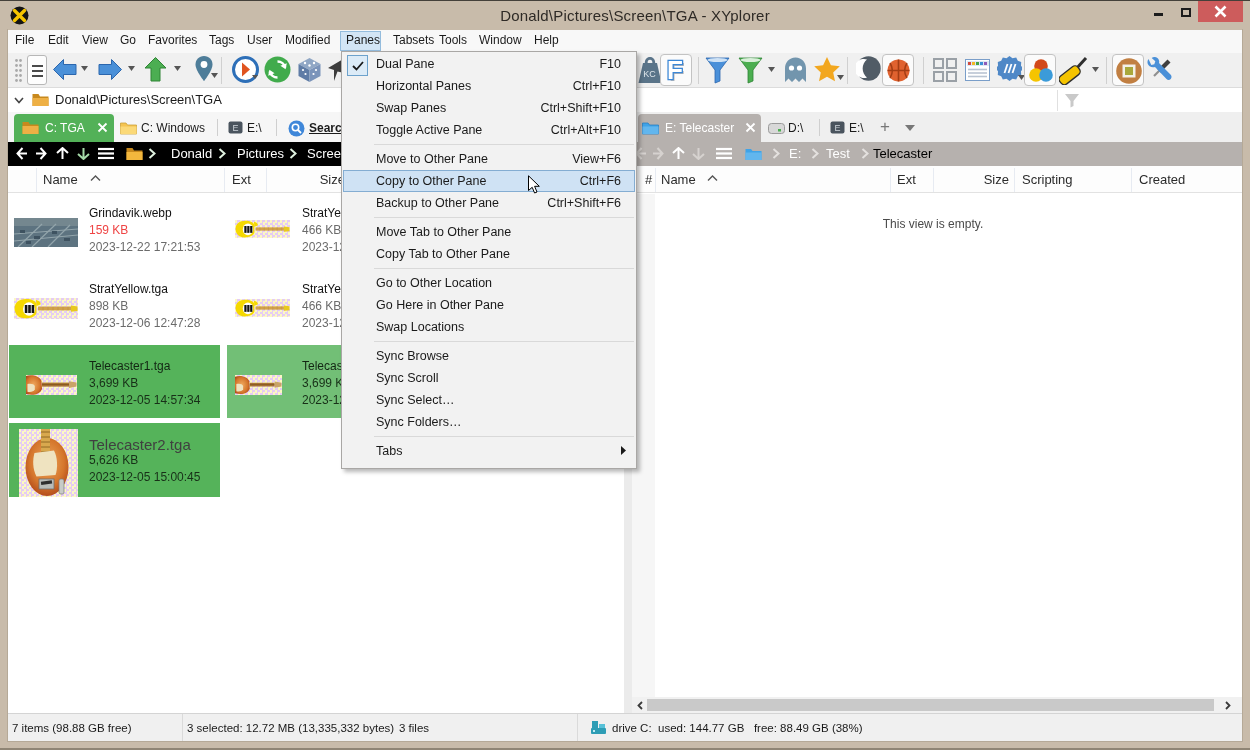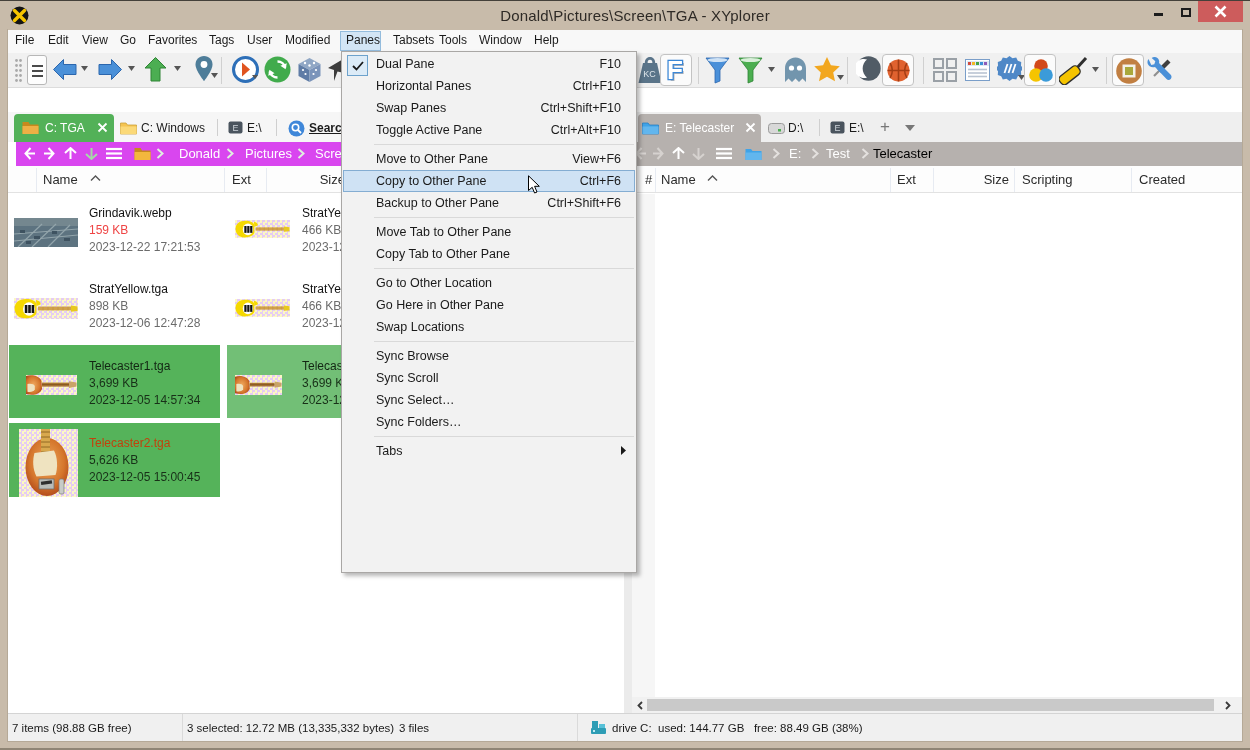--- a/index.html
+++ b/index.html
@@ -13,21 +13,21 @@
 #content { position:absolute; left:8px; top:30px; width:1234px; height:711px; background:#ffffff; }
 #menubar { position:absolute; left:0; top:0; width:1234px; height:23px; background:#f8f8f8; }
 .mi { position:absolute; top:0; height:21px; line-height:21px; font-size:12px; color:#1b1b1b; text-align:center; }
 #toolbar { position:absolute; left:0; top:23px; width:1234px; height:35px; background:#f0f0f0; border-bottom:1px solid #dcdcdc; }
 #addrrow { position:absolute; left:0; top:59px; width:1234px; height:23px; background:#ffffff; }
 #panes { position:absolute; left:0; top:82px; width:1234px; height:601px; }
 #statusbar { position:absolute; left:0; top:683px; width:1234px; height:28px; background:#f0f0f0; border-top:1px solid #d4d4d4; font-size:11.5px; color:#1a1a1a; }
 #botframe { position:absolute; left:0; top:741px; width:1250px; height:9px; background:#c8bbaa; border-bottom:2px solid #8f8575; }
 .sep-v { position:absolute; width:1px; background:#d0d0d0; }
 .checker { background:#fcf8c4; background-image:repeating-conic-gradient(#e5ccf3 0% 25%, #fcf8c4 0% 50%); background-size:5px 5px; }
-#menupop { position:absolute; left:341px; top:51px; width:296px; height:522px; background:#f2f2f2; border:1px solid #a9a7a5; box-shadow:3px 3px 4px rgba(0,0,0,0.28); font-size:12.5px; color:#1a1a1a; }
+#menupop { position:absolute; left:341px; top:51px; width:296px; height:418px; background:#f2f2f2; border:1px solid #a9a7a5; box-shadow:3px 3px 4px rgba(0,0,0,0.28); font-size:12.5px; color:#1a1a1a; }
 .mlbl { position:absolute; left:34px; height:22px; line-height:22px; }
 .msc { position:absolute; right:15px; height:22px; line-height:22px; }
 .msep { position:absolute; left:32px; right:2px; height:1px; background:#d9d9d9; }
 </style>
 </head>
 <body>
 <div id="win">
   <div id="topline"></div>
   <div id="titlebar">
     <svg class="abs" style="left:10px;top:5px" width="19" height="19" viewBox="0 0 19 19">
@@ -240,20 +240,34 @@
           <rect x="6.5" y="6.5" width="13" height="13" fill="#f3f0e7"></rect>
           <rect x="9" y="9" width="8" height="8" fill="#a8a83c"></rect>
         </svg>
       </div>
       <svg class="abs" style="left:1138px;top:4px" width="27" height="27" viewBox="0 0 27 27">
         <line x1="23" y1="4" x2="13" y2="14" stroke="#3f3f3f" stroke-width="4.2"></line>
         <line x1="14" y1="13" x2="8" y2="19" stroke="#8f8f8f" stroke-width="2.2"></line>
         <path d="M2.5 2 C0.8 4.2 1.2 7.4 3.6 9.2 C5.2 10.4 7.3 10.7 9 10 L20.5 22 C21.6 23.2 23.6 23.2 24.7 22 C25.8 20.8 25.8 18.9 24.7 17.8 L13 6 C13.6 4.2 13 2.1 11.4 0.9 C9.6 -0.4 7.2 -0.2 5.7 0.9 L9.3 4.3 L8.3 7.2 L5.3 8 Z" fill="#4a90d8"></path>
       </svg>
     </div>
+    <div id="addrrow">
+      <svg class="abs" style="left:6px;top:8px" width="10" height="7" viewBox="0 0 10 7">
+          <path d="M1 1 L5 5.5 L9 1" stroke="#444" stroke-width="1.6" fill="none"></path>
+        </svg>
+      <svg class="abs" style="left:24px;top:3px" width="17" height="15" viewBox="0 0 17 15">
+        <path d="M0.5 2 L0.5 14 L16.5 14 L16.5 4.5 L8 4.5 L6.5 2 Z" fill="#c8891d"></path>
+        <path d="M0.5 6 L16.5 6 L16.5 14 L0.5 14 Z" fill="#eeb045"></path>
+      </svg>
+      <div class="abs" style="left:47px;top:3px;font-size:13px;color:#1a1a1a">Donald\Pictures\Screen\TGA</div>
+      <div class="sep-v" style="left:1049px;top:1px;height:21px;background:#e0e0e0"></div>
+      <svg class="abs" style="left:1056px;top:4px" width="16" height="15" viewBox="0 0 16 15">
+        <path d="M1 1 L15 1 L9.5 8 L9.5 13 L6.5 14.5 L6.5 8 Z" fill="#c9c9c9"></path>
+      </svg>
+    </div>
     <div id="panes">
       <div id="lpane" class="abs" style="left:0;top:0;width:616px;height:601px;background:#ffffff">
         <div class="abs" style="left:0;top:0;width:616px;height:30px;background:#f6f6f6"></div>
         <div class="abs" style="left:6px;top:2px;width:100px;height:28px;background:#53b158;border-radius:4px 4px 0 0"></div>
         <svg class="abs" style="left:14px;top:8px" width="17" height="15" viewBox="0 0 17 15">
           <path d="M0.5 2 L0.5 14 L16.5 14 L16.5 4.5 L8 4.5 L6.5 2 Z" fill="#c8891d"></path>
           <path d="M0.5 6 L16.5 6 L16.5 14 L0.5 14 Z" fill="#eeb045"></path>
         </svg>
         <div class="abs" style="left:37px;top:9px;font-size:12px;color:#ffffff">C: TGA</div>
         <svg class="abs" style="left:89px;top:10px" width="11" height="11" viewBox="0 0 11 11">
@@ -270,21 +284,21 @@
           <text x="7.5" y="10" font-size="9" fill="#cdd4da" text-anchor="middle" font-family="Liberation Sans">E</text>
         </svg>
         <div class="abs" style="left:239px;top:9px;font-size:12px;color:#1b1b1b">E:\</div>
         <div class="sep-v" style="left:268px;top:7px;height:17px;background:#cfcfcf"></div>
         <svg class="abs" style="left:280px;top:8px" width="17" height="17" viewBox="0 0 17 17">
           <circle cx="8.5" cy="8.5" r="8" fill="#3f87d9"></circle>
           <circle cx="7.5" cy="7.5" r="3.2" fill="none" stroke="#fff" stroke-width="1.6"></circle>
           <line x1="10" y1="10" x2="13" y2="13" stroke="#fff" stroke-width="1.8"></line>
         </svg>
         <div class="abs" style="left:301px;top:9px;font-size:12px;color:#1b1b1b;font-weight:bold;text-decoration:underline">Search…</div>
-        <div class="abs" style="left:8px;top:30px;width:616px;height:24px;background:#d946ef">
+        <div class="abs" style="left:0;top:30px;width:616px;height:24px;background:#000000">
           <svg class="abs" style="left:7px;top:5px" width="13" height="13" viewBox="0 0 13 13">
               <path d="M7.5 1 L2.5 6.5 L7.5 12 M2.5 6.5 L12 6.5" stroke="#fff" stroke-width="2" fill="none"></path>
             </svg>
           <svg class="abs" style="left:27px;top:5px" width="13" height="13" viewBox="0 0 13 13">
               <path d="M5.5 1 L10.5 6.5 L5.5 12 M1 6.5 L10.5 6.5" stroke="#fff" stroke-width="2" fill="none"></path>
             </svg>
           <svg class="abs" style="left:48px;top:5px" width="13" height="13" viewBox="0 0 13 13">
               <path d="M1 6 L6.5 1 L12 6 M6.5 1 L6.5 12" stroke="#fff" stroke-width="2" fill="none"></path>
             </svg>
           <svg class="abs" style="left:69px;top:5px" width="13" height="13" viewBox="0 0 13 13">
@@ -474,21 +488,21 @@
                 <line x1="22" y1="8" x2="31" y2="8"></line>
                 <line x1="22" y1="13" x2="31" y2="13"></line>
                 <line x1="22" y1="18" x2="31" y2="18"></line>
                 <line x1="22" y1="23" x2="31" y2="23"></line>
               </g>
             <path d="M15.5 24 L35 21.5 C38.5 28 39 39 36.5 46 L17.5 47.5 C13.5 39.5 13.5 31 15.5 24 Z" fill="#efe3c0"></path>
             <rect x="20" y="50" width="15" height="10" fill="#b9bcb9" stroke="#6e6e6e" stroke-width="0.8"></rect>
             <rect x="22" y="52" width="11" height="3.2" fill="#2e2e2e" transform="rotate(-8 27.5 53.5)"></rect>
             <rect x="40" y="50" width="5" height="15" rx="1.8" fill="#c8cbc8" stroke="#787878" stroke-width="0.7"></rect>
           </svg>
-          <div class="abs" style="left:81px;top:243px;font-size:12px;color:#c2410c">Telecaster2.tga</div>
+          <div class="abs" style="left:81px;top:243px;font-size:15px;color:#404040">Telecaster2.tga</div>
           <div class="abs" style="left:81px;top:260px;font-size:12px;color:#183018">5,626 KB</div>
           <div class="abs" style="left:81px;top:277px;font-size:12px;color:#183018">2023-12-05 15:00:45</div>
         </div>
       </div>
       <div class="abs" style="left:616px;top:0;width:8px;height:601px;background:#ebebeb"></div>
       <div id="rpane" class="abs" style="left:624px;top:0;width:610px;height:601px;background:#ffffff">
         <div class="abs" style="left:0;top:0;width:610px;height:30px;background:#efefef"></div>
         <div class="abs" style="left:6px;top:2px;width:123px;height:28px;background:#b6b1ae;border-radius:4px 4px 0 0"></div>
         <svg class="abs" style="left:10px;top:9px" width="17" height="14" viewBox="0 0 17 14">
           <path d="M0.5 2 L0.5 13 L16.5 13 L16.5 4 L7.5 4 L6 2 Z" fill="#3fa3e8" stroke="#2b7fc0" stroke-width="0.8"></path>
@@ -560,20 +574,21 @@
           <div class="sep-v" style="left:258px;top:2px;height:24px;background:#e7ebf2"></div>
           <div class="abs" style="left:265px;top:6px;font-size:13px;color:#2b2b2b">Ext</div>
           <div class="sep-v" style="left:301px;top:2px;height:24px;background:#e7ebf2"></div>
           <div class="abs" style="left:301px;top:6px;width:76px;text-align:right;font-size:13px;color:#2b2b2b">Size</div>
           <div class="sep-v" style="left:382px;top:2px;height:24px;background:#e7ebf2"></div>
           <div class="abs" style="left:390px;top:6px;font-size:13px;color:#2b2b2b">Scripting</div>
           <div class="sep-v" style="left:499px;top:2px;height:24px;background:#e7ebf2"></div>
           <div class="abs" style="left:507px;top:6px;font-size:13px;color:#2b2b2b">Created</div>
         </div>
         <div class="abs" style="left:0;top:82px;width:23px;height:503px;background:#f6f6f6"></div>
+        <div class="abs" style="left:0;top:105px;width:610px;text-align:center;font-size:12px;color:#4a4a4a"><span style="margin-left:-8px">This view is empty.</span></div>
         <div class="abs" style="left:0;top:585px;width:610px;height:16px;background:#f1f1f1">
           <svg class="abs" style="left:4px;top:4px" width="8" height="9" viewBox="0 0 8 9">
               <path d="M6 1 L2.5 4.5 L6 8" stroke="#3a3a3a" stroke-width="1.8" fill="none"></path>
             </svg>
           <div class="abs" style="left:15px;top:2px;width:567px;height:12px;background:#c9c9c9"></div>
           <svg class="abs" style="left:592px;top:4px" width="8" height="9" viewBox="0 0 8 9">
               <path d="M2 1 L5.5 4.5 L2 8" stroke="#3a3a3a" stroke-width="1.8" fill="none"></path>
             </svg>
         </div>
       </div>

